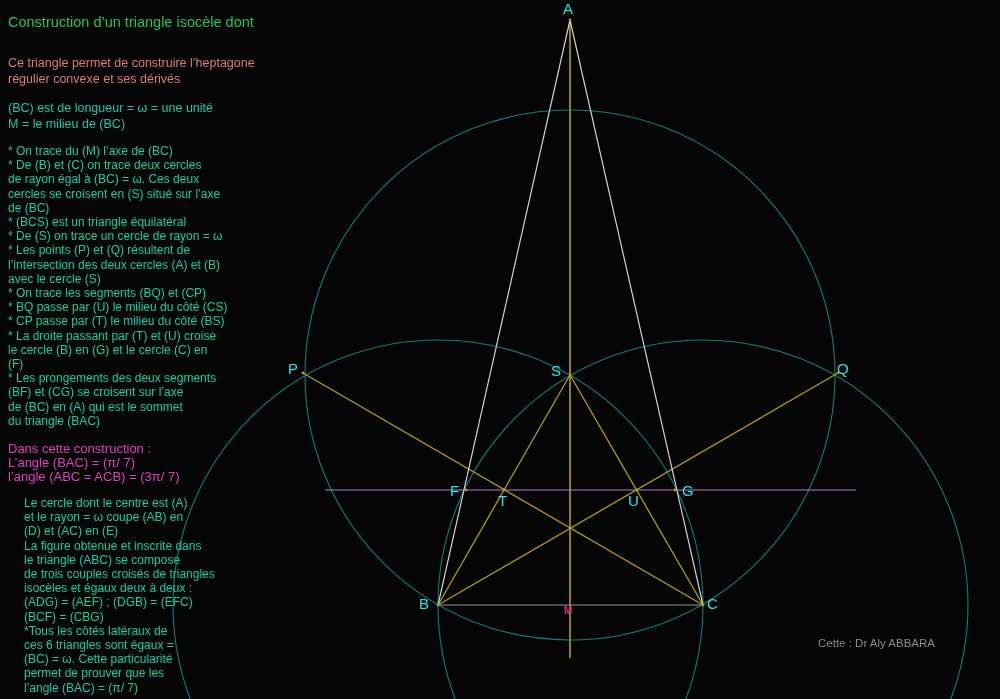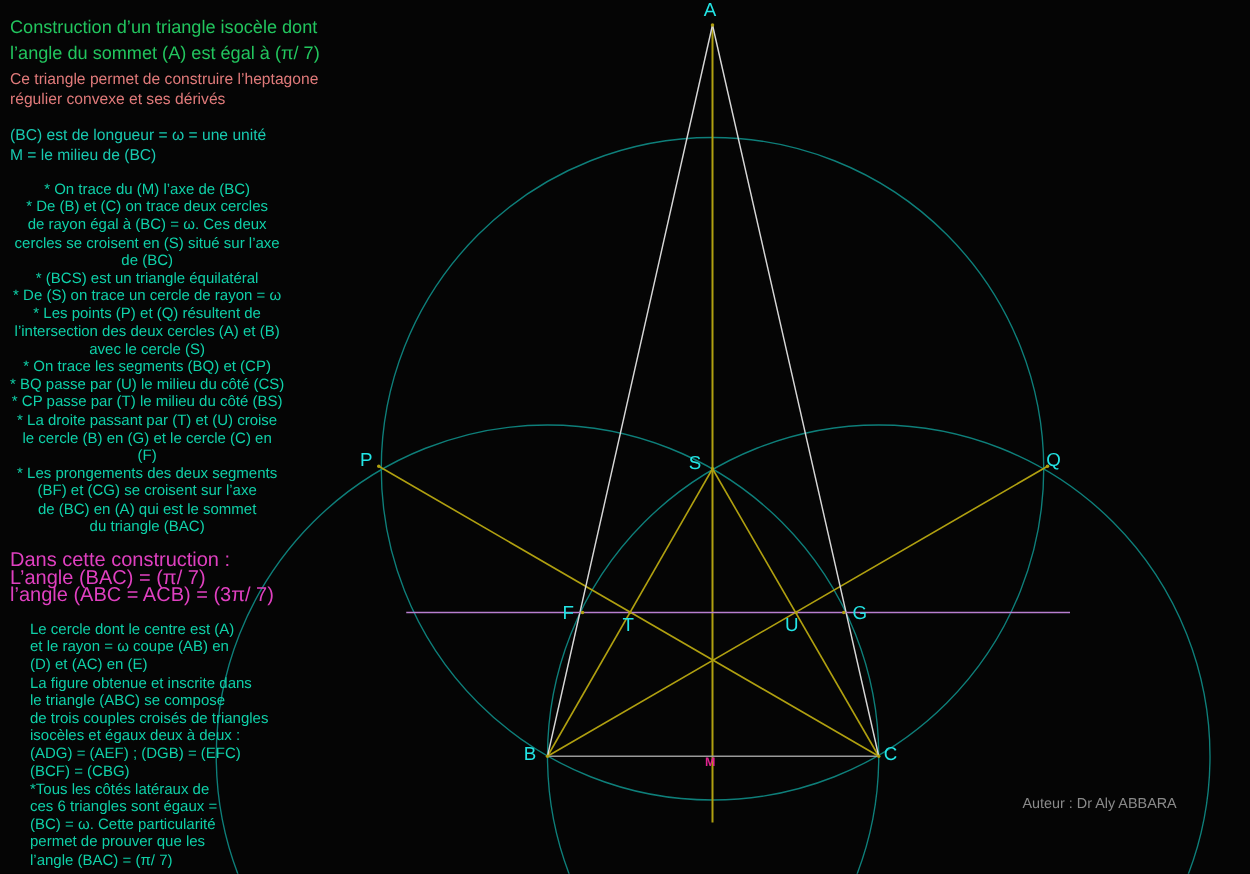--- a/index.html
+++ b/index.html
@@ -6,22 +6,22 @@
   html,body{margin:0;padding:0;background:#000;}
   body{width:1000px;height:699px;overflow:hidden;
        font-family:"Liberation Sans","DejaVu Sans",sans-serif;
        background:#050505;position:relative;}
   #stage{position:relative;width:1000px;height:699px;background:#050505;}
   svg#figure{position:absolute;left:0;top:0;width:1000px;height:699px;}
   .txtblock{position:absolute;white-space:pre-line;}
   #title-block{left:8px;top:12px;font-size:14.5px;line-height:20.5px;color:#22c55e;}
   #title-sub{left:8px;top:56px;font-size:12.5px;line-height:15.5px;color:#e07a7a;}
   #unit-block{left:8px;top:101px;font-size:12.5px;line-height:15.5px;color:#18c9b0;}
-  #steps-block{left:8px;top:144px;font-size:12px;line-height:14.2px;color:#0fd0a8;text-align:center;}
-  #angles-block{left:8px;top:442px;font-size:16px;line-height:14.2px;color:#e040c0;}
+  #steps-block{left:8px;top:144px;font-size:12px;line-height:14.2px;color:#0fd0a8;}
+  #angles-block{left:8px;top:442px;font-size:13px;line-height:14.2px;color:#e040c0;}
   #final-block{left:8px;top:496px;font-size:12px;line-height:14.2px;color:#0fd0a8;margin-left:16px;}
   #author{left:818px;top:637px;font-size:11.5px;color:#8a8a8a;}
   .ptlabel{position:absolute;font-size:15px;color:#23e5e5;font-weight:400;}
   .ptlabel.small{font-size:10px;color:#e0248f;font-weight:bold;}
 </style>
 </head>
 <body>
 
 <div id="stage">
 
@@ -59,21 +59,21 @@
         <circle cx="838" cy="373" r="1.4" fill="#b0a010"></circle>
         <circle cx="438" cy="605" r="1.4" fill="#b0a010"></circle>
         <circle cx="703" cy="605" r="1.4" fill="#b0a010"></circle>
         <circle cx="504" cy="490" r="1.4" fill="#b0a010"></circle>
         <circle cx="637" cy="490" r="1.4" fill="#b0a010"></circle>
         <circle cx="466" cy="490" r="1.4" fill="#b0a010"></circle>
         <circle cx="675" cy="490" r="1.4" fill="#b0a010"></circle>
       </g>
   </svg>
 
-  <div class="txtblock" id="title-block"><span>Construction d’un triangle isocèle dont</span><br><span>l’angle du sommet (A) est égal à (π/ 7)</span><br></div>
+  <div class="txtblock" id="title-block"><span>Construction d’un triangle isocèle dont</span><br><br></div>
 
   <div class="txtblock" id="title-sub">Ce triangle permet de construire l’heptagone
 régulier convexe et ses dérivés</div>
 
   <div class="txtblock" id="unit-block">(BC) est de longueur = ω = une unité
 M = le milieu de (BC)</div>
 
   <div class="txtblock" id="steps-block">* On trace du (M) l’axe de (BC)
 * De (B) et (C) on trace deux cercles
 de rayon égal à (BC) = ω. Ces deux
@@ -107,21 +107,21 @@
 de trois couples croisés de triangles
 isocèles et égaux deux à deux :
 (ADG) = (AEF) ; (DGB) = (EFC)
 (BCF) = (CBG)
 *Tous les côtés latéraux de
 ces 6 triangles sont égaux =
 (BC) = ω. Cette particularité
 permet de prouver que les
 l’angle (BAC) = (π/ 7)</div>
 
-  <div class="txtblock" id="author">Auteur : Dr Aly ABBARA</div>
+  <div class="txtblock" id="author">Cette : Dr Aly ABBARA</div>
 
   <div id="labels">
       <div class="ptlabel" style="left: 563px; top: 0px;">A</div>
       <div class="ptlabel" style="left: 551px; top: 362px;">S</div>
       <div class="ptlabel" style="left: 288px; top: 360px;">P</div>
       <div class="ptlabel" style="left: 837px; top: 360px;">Q</div>
       <div class="ptlabel" style="left: 450px; top: 482px;">F</div>
       <div class="ptlabel" style="left: 498px; top: 492px;">T</div>
       <div class="ptlabel" style="left: 628px; top: 492px;">U</div>
       <div class="ptlabel" style="left: 682px; top: 482px;">G</div>

